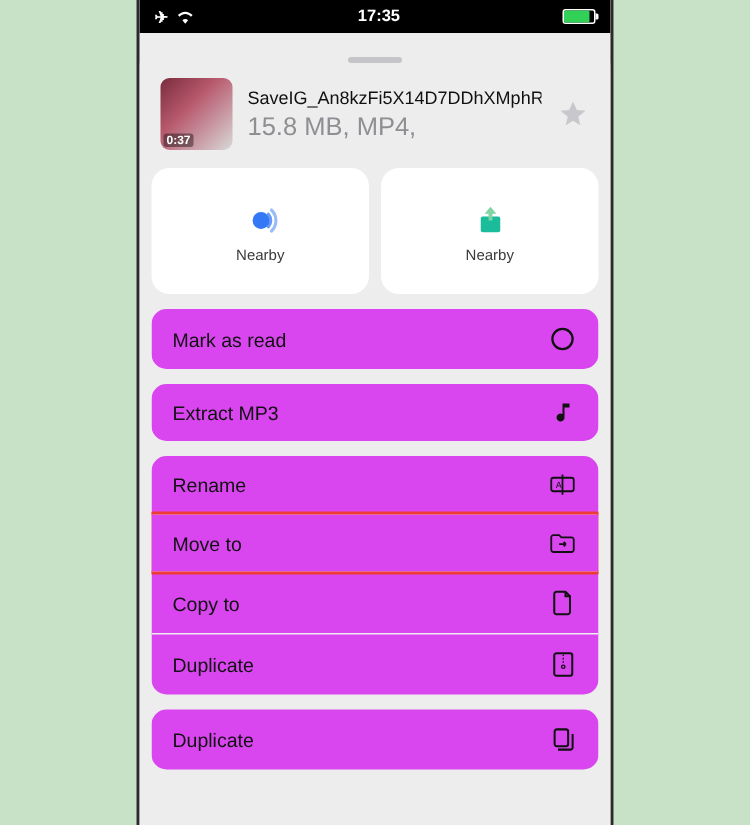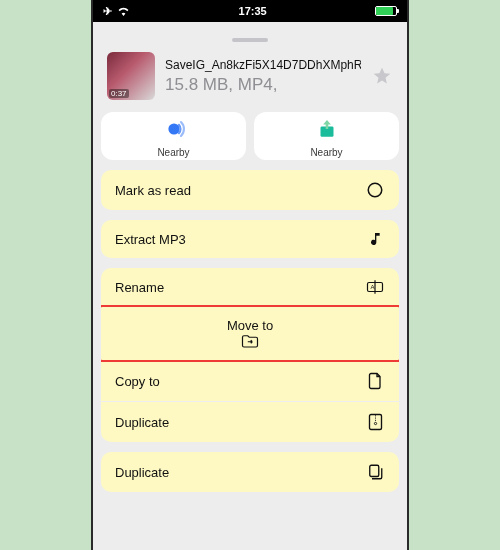--- a/index.html
+++ b/index.html
@@ -63,21 +63,21 @@
     display:flex; align-items:center; gap:10px;
     padding: 0 6px 12px 6px;
   }
   .thumb {
     width:48px; height:48px; border-radius:6px;
     background: linear-gradient(135deg,#7a2b3d 0%, #b85a6e 40%, #d9d9d9 100%);
     position:relative; flex-shrink:0;
   }
   .thumb-dur {
     position:absolute; bottom:2px; left:2px;
-    color:#fff; font-size:8px; font-weight:400;
+    color:#fff; font-size:8px; font-weight:700;
     background: rgba(0,0,0,0.4);
     padding: 0 2px;
     border-radius: 2px;
   }
   .file-info { flex:1; min-width:0;}
   .file-name {
     font-size:12px; line-height:1.25; color:#111;
     overflow:hidden;
     display:-webkit-box;
     -webkit-line-clamp:2;
@@ -88,48 +88,47 @@
   .star {
     width:22px; height:22px; color:#c7c7cc; flex-shrink:0;
     display:flex; align-items:center; justify-content:center;
   }
 
   .action-row {
     display:flex; gap:8px; margin: 0 0 10px 0;
   }
   .action-card {
     flex:1; background:#fff; border-radius:12px;
-    height:48px;
+    height:84px;
     display:flex; flex-direction:column;
     align-items:center; justify-content:center;
     gap:4px;
   }
   .action-card .ic { height:28px; display:flex;align-items:center;justify-content:center;}
   .action-card .lbl { font-size:10px; color:#3a3a3c;}
 
   .list {
     overflow-y:auto;
     flex:1;
     padding-bottom: 4px;
   }
   .group {
-    background:#fef9c3; border-radius:10px;
+    background:#d946ef; border-radius:10px;
     margin-bottom:10px; overflow:hidden;
   }
   .row {
     display:flex; align-items:center; justify-content:space-between;
     padding: 11px 14px;
     font-size:13px;
     color:#111;
   }
   .row + .row { border-top:1px solid #eee;}
   .row .ricon { width:20px; display:flex; justify-content:center; color:#111;}
   .row.highlight {
     position:relative;
-    flex-direction:column;
   }
   .row.highlight::after{
     content:"";
     position:absolute;
     left:-2px; right:-2px; top:-2px; bottom:-2px;
     border:2.5px solid #ef3b36;
     border-radius:3px;
     pointer-events:none;
   }
 

